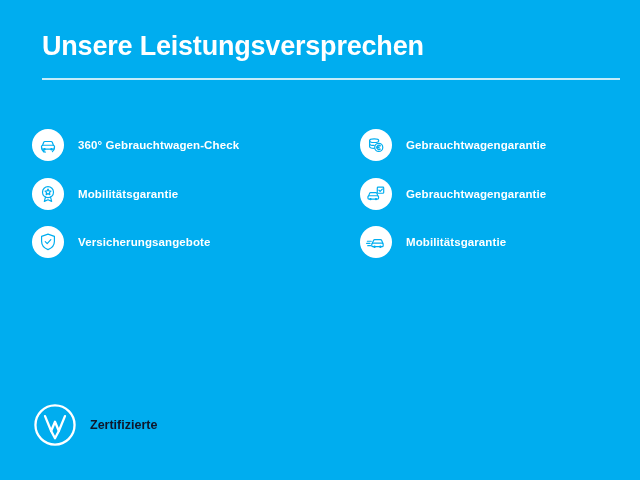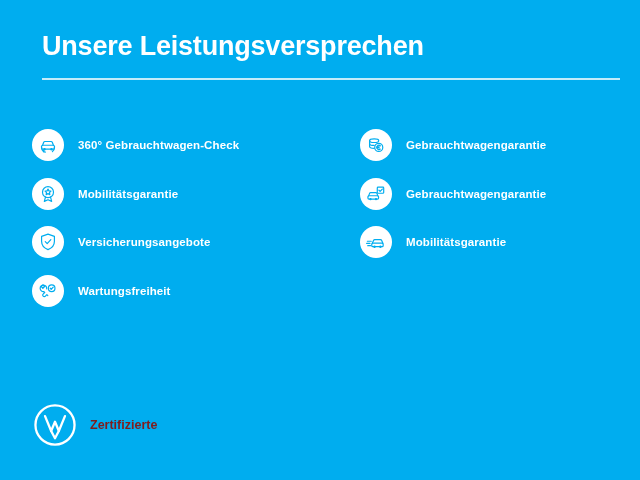--- a/index.html
+++ b/index.html
@@ -98,21 +98,21 @@
     align-items: center;
   }
   .vw-logo {
     width: 46px;
     height: 46px;
     flex: 0 0 46px;
   }
   .vw-logo svg { display: block; }
   .footer-text {
     margin-left: 12px;
-    color: #7f1d1d;
+    color: #0f172a;
     font-size: 12.5px;
     font-weight: bold;
     line-height: 16px;
     white-space: nowrap;
   }
   .footer-line { display: block; }
 </style>
 </head>
 <body>
 
@@ -156,31 +156,20 @@
       <div class="feature-row">
         <span class="icon-badge">
           <svg width="22" height="22" viewBox="0 0 24 24" fill="none" stroke="#00ADEF" stroke-width="1.3" stroke-linecap="round" stroke-linejoin="round">
             <path d="M12 3.4l7 2.5v5.4c0 4.2-2.9 7.5-7 9-4.1-1.5-7-4.8-7-9V5.9z"></path>
             <path d="M9 11.6l2.1 2.1 4-4.2"></path>
           </svg>
         </span>
         <span class="feature-label">Versicherungsangebote</span>
       </div>
 
-      <div class="feature-row">
-        <span class="icon-badge">
-          <svg width="22" height="22" viewBox="0 0 24 24" fill="none" stroke="#00ADEF" stroke-width="1.3" stroke-linecap="round" stroke-linejoin="round">
-            <path d="M10.6 9.6a3.6 3.6 0 10-3.1 3.1l0.9.9 -1.6 1.6a1.7 1.7 0 102.4 2.4l1.6-1.6 1 1"></path>
-            <path d="M4.6 7.2l1.9-1.9 1.8 1.8-1.9 1.9z"></path>
-            <circle cx="16" cy="9" r="3.6"></circle>
-            <path d="M14.4 9l1.1 1.1 2.2-2.3"></path>
-          </svg>
-        </span>
-        <span class="feature-label">Wartungsfreiheit</span>
-      </div>
 
     </div>
 
     <div class="column right">
 
       <div class="feature-row">
         <span class="icon-badge">
           <svg width="22" height="22" viewBox="0 0 24 24" fill="none" stroke="#00ADEF" stroke-width="1.3" stroke-linecap="round" stroke-linejoin="round">
             <ellipse cx="10" cy="7.3" rx="5" ry="2"></ellipse>
             <path d="M5 7.3v6.4c0 1.1 2.2 2 5 2"></path>

